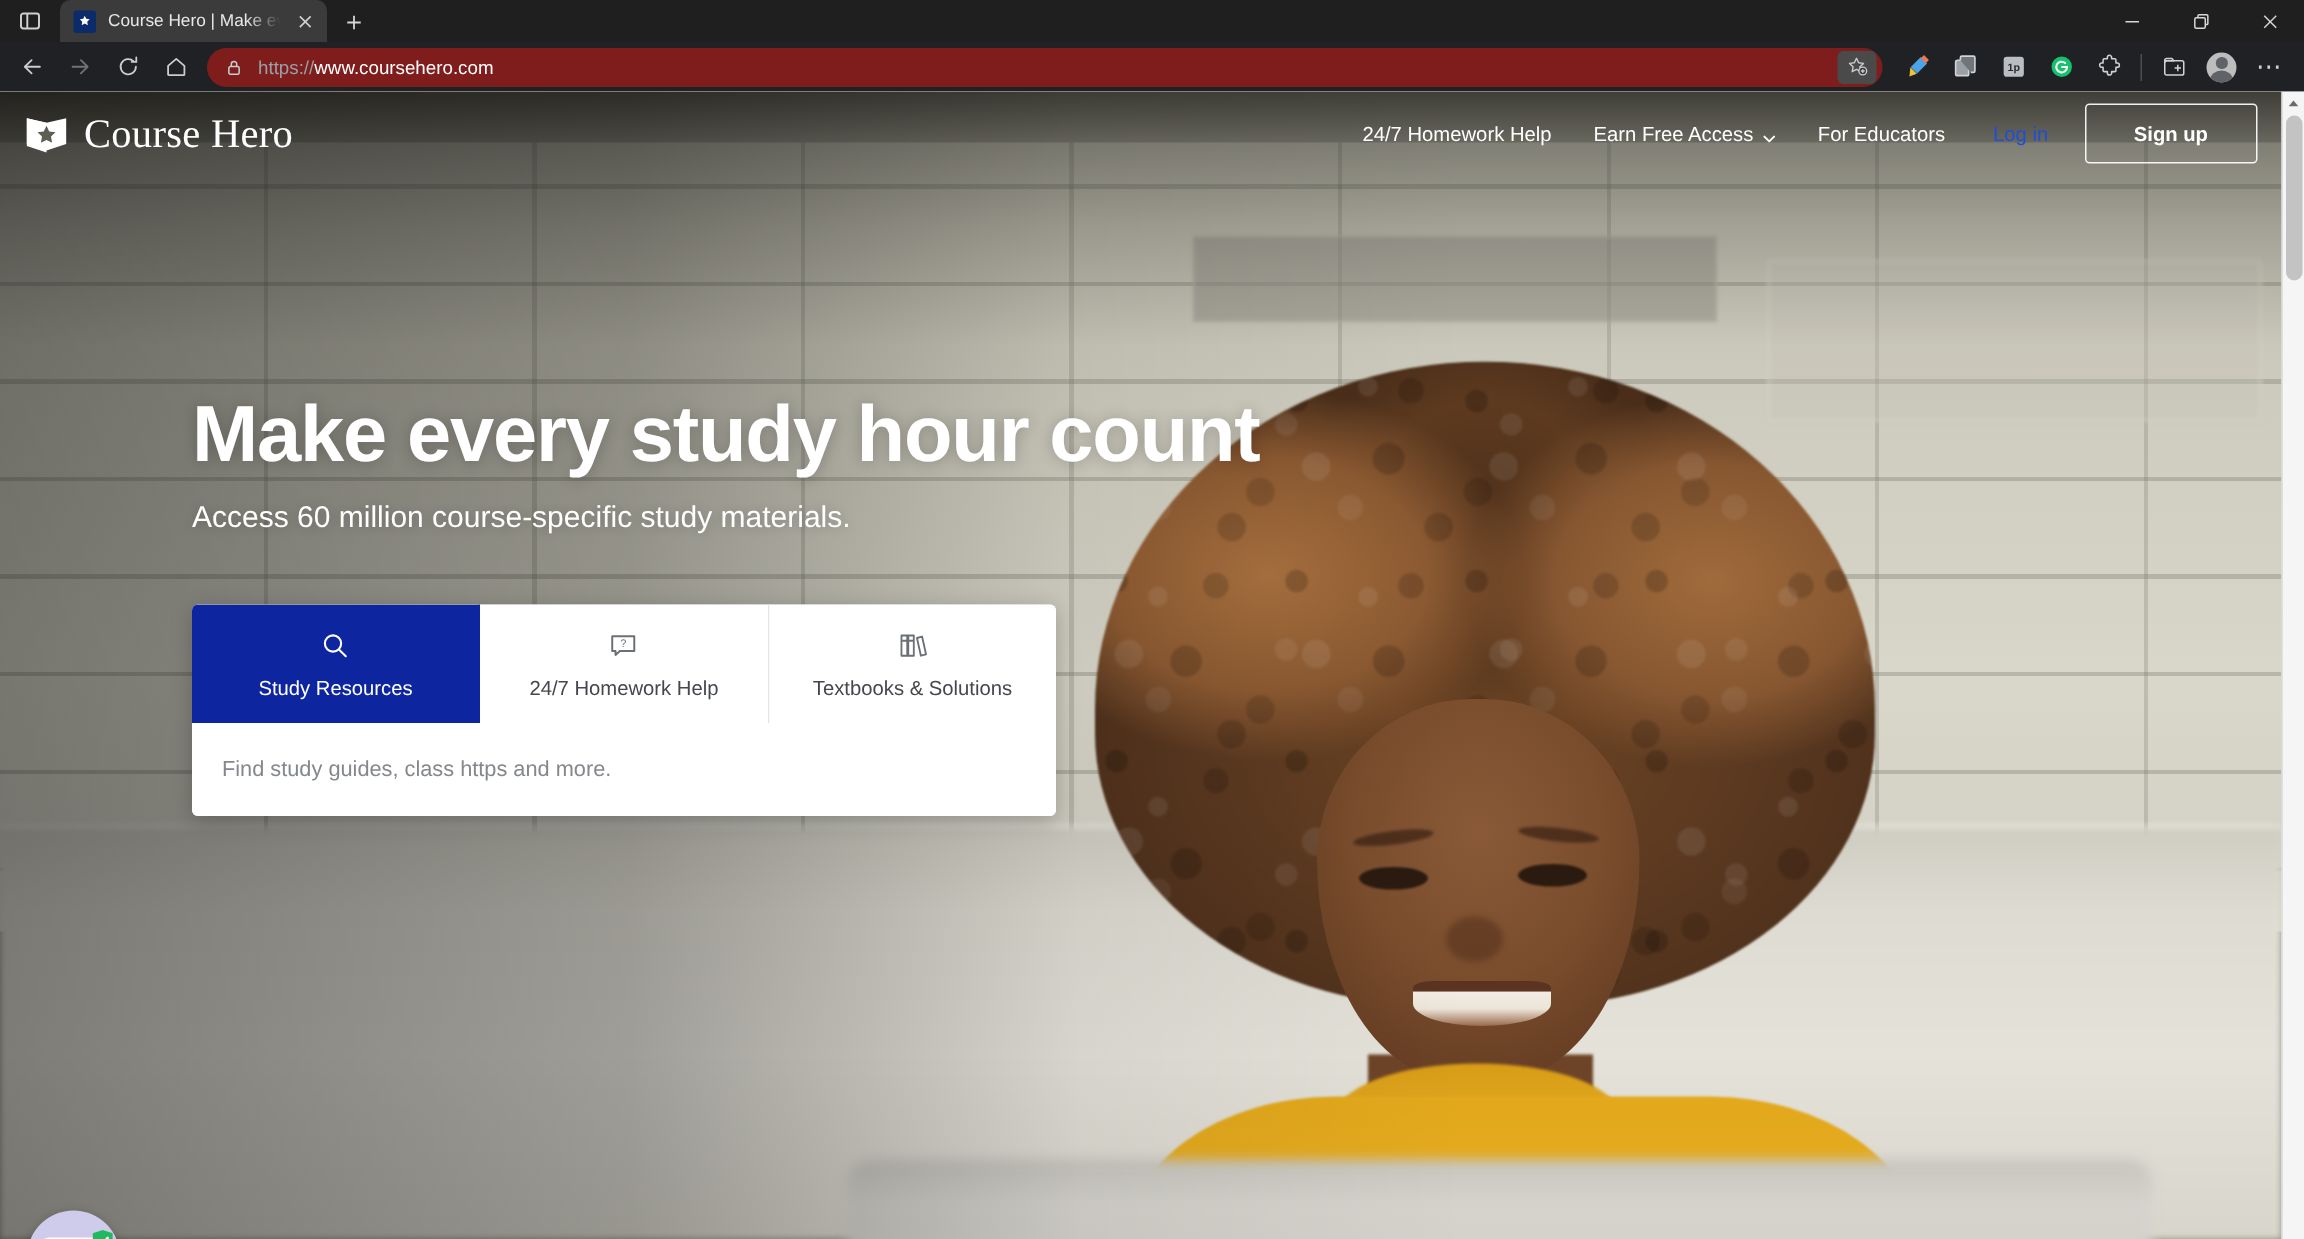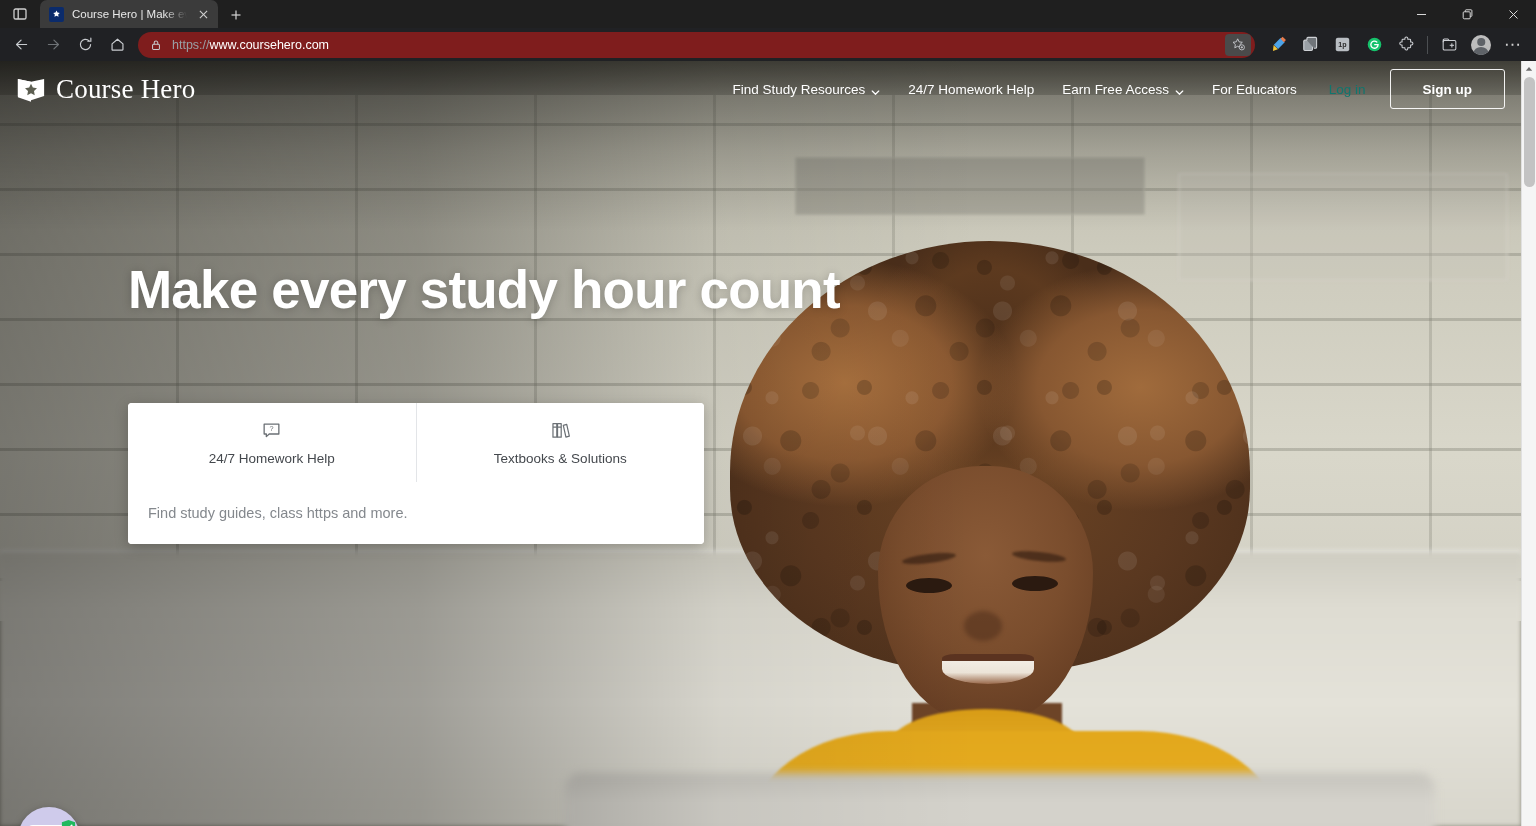--- a/index.html
+++ b/index.html
@@ -210,21 +210,21 @@
   .logo { display: flex; align-items: center; gap: 10px; }
   .logo-mark { width: 30px; height: 30px; }
   .logo-text { color:#fff; font-family: "Liberation Serif", serif; font-size: 27px; letter-spacing: .2px; }
 
   .nav { margin-left: auto; display: flex; align-items: center; gap: 0; }
   .nav-item {
     color: #ffffff; font-size: 13.5px; padding: 0 14px;
     display: flex; align-items: center; gap: 6px; height: 36px; white-space: nowrap;
   }
   .caret { width: 9px; height: 9px; display:block; }
-  .btn-login { color:#0f766e; font-size:13.5px; padding: 0 18px; height:36px; display:flex; align-items:center; }
+  .btn-login { color:#1d4ed8; font-size:13.5px; padding: 0 18px; height:36px; display:flex; align-items:center; }
   .btn-signup {
     color:#fff; font-size:13.5px; font-weight:700;
     border:1.5px solid rgba(255,255,255,.92); border-radius:3px;
     height:40px; padding:0 32px; display:flex; align-items:center; margin-left:6px;
   }
 
   
   .hero-copy { position:absolute; left:128px; top:200px; z-index:4; }
   .hero-title {
     color:#fff; font-size:53px; font-weight:700; letter-spacing:-0.8px; line-height:1.08;
@@ -465,28 +465,20 @@
           <svg width="30" height="30" viewBox="0 0 32 32" fill="#ffffff">
             <path d="M2 5.2l14 3.1 14-3.1v18.2l-14 4.6-14-4.6z"></path>
             <path d="M2 5.2l14 3.1v21.2l-14-4.6z" fill="#ffffff"></path>
             <path d="M16 10.4l1.95 4.1 4.45.6-3.2 3.1.78 4.45L16 20.55l-3.98 2.1.78-4.45-3.2-3.1 4.45-.6z" fill="#5d5f52"></path>
           </svg>
         </span>
         <span class="logo-text">Course Hero</span>
       </div>
 
       <nav class="nav">
-        <div class="nav-item">
-          <span>Find Study Resources</span>
-          <span class="caret">
-            <svg width="9" height="9" viewBox="0 0 10 10" fill="none" stroke="#fff" stroke-width="1.4" stroke-linecap="round" stroke-linejoin="round">
-                <polyline points="1.4,3.4 5,7 8.6,3.4"></polyline>
-              </svg>
-          </span>
-        </div>
         <div class="nav-item">
           <span>24/7 Homework Help</span>
         </div>
         <div class="nav-item">
           <span>Earn Free Access</span>
           <span class="caret">
             <svg width="9" height="9" viewBox="0 0 10 10" fill="none" stroke="#fff" stroke-width="1.4" stroke-linecap="round" stroke-linejoin="round">
                 <polyline points="1.4,3.4 5,7 8.6,3.4"></polyline>
               </svg>
           </span>
@@ -494,24 +486,34 @@
         <div class="nav-item">
           <span>For Educators</span>
         </div>
         <div class="btn-login">Log in</div>
         <div class="btn-signup">Sign up</div>
       </nav>
     </div>
 
     <div class="hero-copy">
       <h1 class="hero-title">Make every study hour count</h1>
+      <p class="hero-sub">Access 60 million course-specific study materials.</p>
     </div>
 
     <div class="search-card">
       <div class="tabs">
+        <div class="tab-pill active">
+          <span class="ticon">
+            <svg width="21" height="21" viewBox="0 0 24 24" fill="none" stroke="#ffffff" stroke-width="1.6" stroke-linecap="round">
+              <circle cx="10.3" cy="10.3" r="6.2"></circle>
+                <line x1="15" y1="15" x2="20" y2="20"></line>
+            </svg>
+          </span>
+          <span>Study Resources</span>
+        </div>
         <div class="tab-pill">
           <span class="ticon">
             <svg width="21" height="21" viewBox="0 0 24 24" fill="none" stroke="#6b7075" stroke-width="1.5" stroke-linejoin="round">
               <path d="M3.6 4.8h16.8v11.2H9.4l-3.3 3v-3H3.6z"></path>
               <text x="12" y="12.6" font-family="Liberation Sans, sans-serif" font-size="8.4" fill="#6b7075" stroke="none" text-anchor="middle">?</text>
             </svg>
           </span>
           <span>24/7 Homework Help</span>
         </div>
         <div class="tab-pill">

